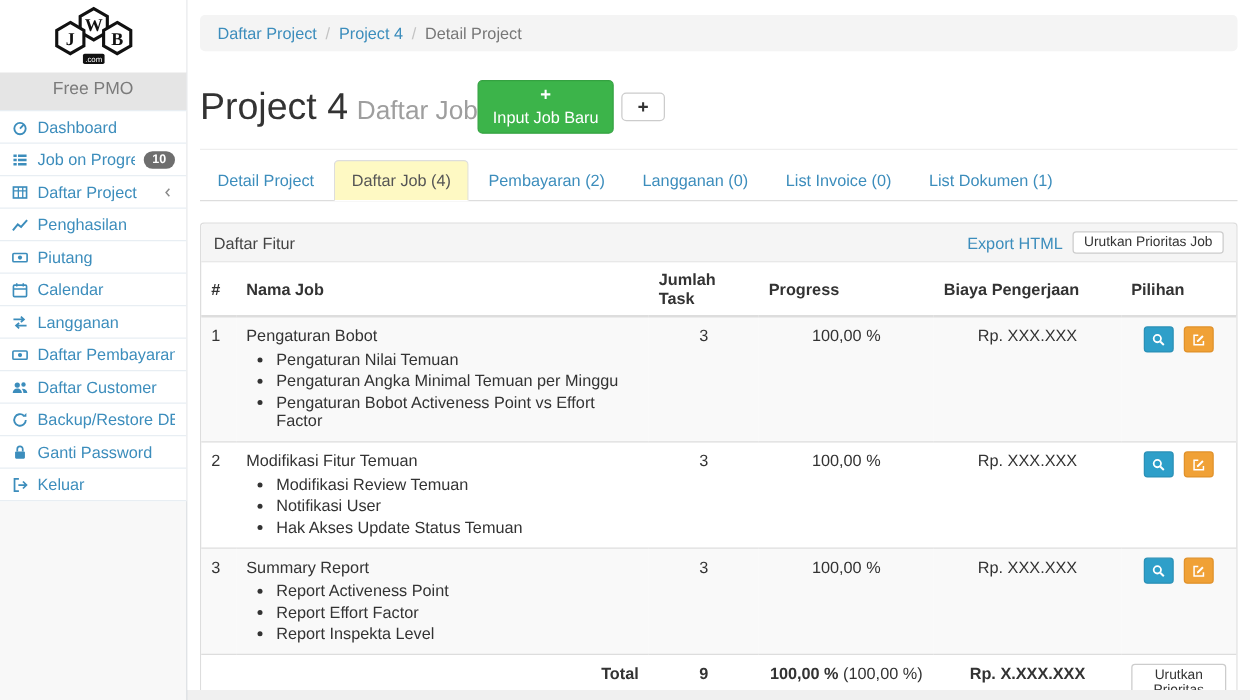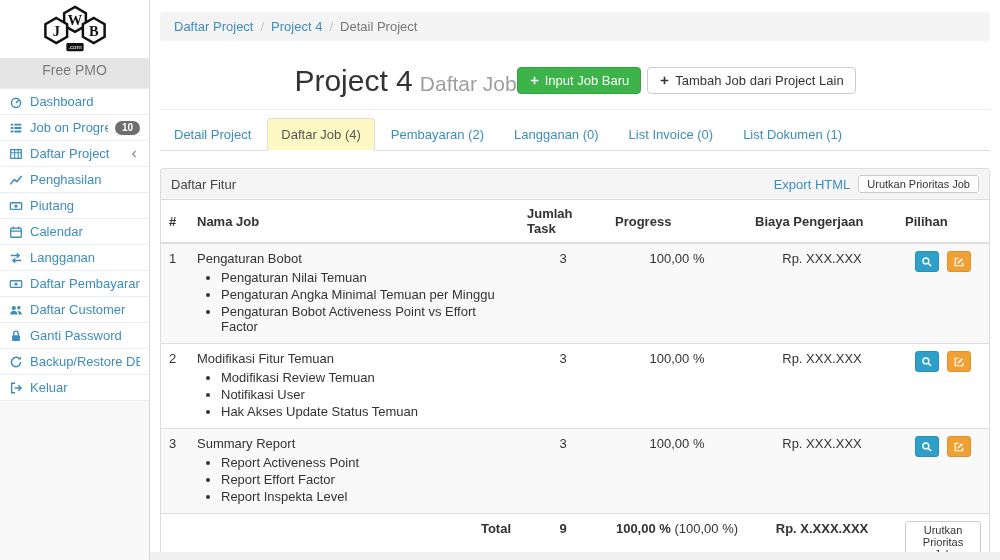--- a/index.html
+++ b/index.html
@@ -40,31 +40,32 @@
 
   .breadcrumb {
     margin-top: 12px; background: #f4f4f4; border-radius: 4px;
     padding: 7px 14px; font-size: 13px; list-style: none; display: flex;
   }
   .breadcrumb a { color: #3c8dbc; text-decoration: none; }
   .crumb + .crumb::before { content: "/"; color: #c3c3c3; padding: 0 7px; }
   .crumb-current { color: #777; }
 
   .page-header {
-    display: flex; justify-content: center; align-items: center;
+    display: flex; justify-content: flex-start; align-items: center;
     border-bottom: 1px solid #eee; padding: 10px 0 12px; margin: 0;
   }
   .page-title { font-size: 30px; font-weight: normal; color: #333; margin: 0; line-height: 1.1; }
   .page-title .sub { font-size: 21px; color: #9e9e9e; margin-left: 7px; }
   .header-actions { display: flex; gap: 6px; align-items: center; }
   .btn {
     display: inline-flex; align-items: center; gap: 5px;
     border-radius: 4px; font-size: 13px; padding: 5px 11px;
     border: 1px solid #ccc; background: #fff; color: #333; cursor: pointer;
     font-family: "Liberation Sans", sans-serif;
+    flex-direction: column;
   }
   .btn-success { background: #3cb44a; border-color: #34a241; color: #fff; }
   .btn .pi { width: 11px; height: 11px; }
 
   .tabs { display: flex; list-style: none; margin: 8px 0 0; padding: 0; border-bottom: 1px solid #ddd; }
   .tab a {
     display: block; padding: 8px 13px; margin-bottom: -1px; margin-right: 2px;
     color: #3c8dbc; text-decoration: none; font-size: 13px;
     border: 1px solid transparent; border-radius: 4px 4px 0 0;
   }
@@ -190,31 +191,31 @@
           <svg class="mi" viewBox="0 0 16 16" fill="currentColor">
               <circle cx="5.5" cy="5.8" r="2.4"></circle>
               <path d="M1.3 13c0-2.3 1.9-4.1 4.2-4.1S9.7 10.7 9.7 13z"></path>
               <circle cx="11.2" cy="5.3" r="2"></circle>
               <path d="M10.4 9.1c2.4 0 4.3 1.7 4.3 3.9h-3.6c0-1.5-.5-2.9-1.5-3.7z"></path>
             </svg>
           <span class="lbl">Daftar Customer</span>
         </div>
         <div class="menu-item">
           <svg class="mi" viewBox="0 0 16 16">
+              <path d="M13.3 8A5.3 5.3 0 1 1 11.6 4.1" fill="none" stroke="currentColor" stroke-width="1.7"></path>
+              <path d="M13.8 1.6v3.4h-3.4z" fill="currentColor"></path>
+            </svg>
+          <span class="lbl">Backup/Restore DB</span>
+        </div>
+        <div class="menu-item">
+          <svg class="mi" viewBox="0 0 16 16">
               <rect x="3.5" y="7" width="9" height="6.6" rx="1" fill="currentColor"></rect>
               <path d="M5.5 7V4.9a2.5 2.5 0 0 1 5 0V7" fill="none" stroke="currentColor" stroke-width="1.6"></path>
             </svg>
           <span class="lbl">Ganti Password</span>
-        </div>
-        <div class="menu-item">
-          <svg class="mi" viewBox="0 0 16 16">
-              <path d="M13.3 8A5.3 5.3 0 1 1 11.6 4.1" fill="none" stroke="currentColor" stroke-width="1.7"></path>
-              <path d="M13.8 1.6v3.4h-3.4z" fill="currentColor"></path>
-            </svg>
-          <span class="lbl">Backup/Restore DB</span>
         </div>
         <div class="menu-item">
           <svg class="mi" viewBox="0 0 16 16">
               <path d="M7 2.5H3v11h4" fill="none" stroke="currentColor" stroke-width="1.6"></path>
               <path d="M6.5 8h6.5M10.7 4.8 13.9 8l-3.2 3.2" fill="none" stroke="currentColor" stroke-width="1.6"></path>
             </svg>
           <span class="lbl">Keluar</span>
         </div>
       </nav>
     </div>
@@ -236,21 +237,20 @@
         <button class="btn btn-success">
           <svg class="pi" viewBox="0 0 16 16">
               <path d="M8 2.5v11M2.5 8h11" stroke="#fff" stroke-width="2.4" fill="none"></path>
             </svg>
           <span>Input Job Baru</span>
         </button>
         <button class="btn">
           <svg class="pi" viewBox="0 0 16 16">
               <path d="M8 2.5v11M2.5 8h11" stroke="#333" stroke-width="2.4" fill="none"></path>
             </svg>
-          <span>Tambah Job dari Project Lain</span>
         </button>
       </div>
     </div>
 
     <ul class="tabs">
       <li class="tab">
           <a href="#">Detail Project</a>
         </li>
       <li class="tab active">
           <a href="#">Daftar Job (4)</a>

